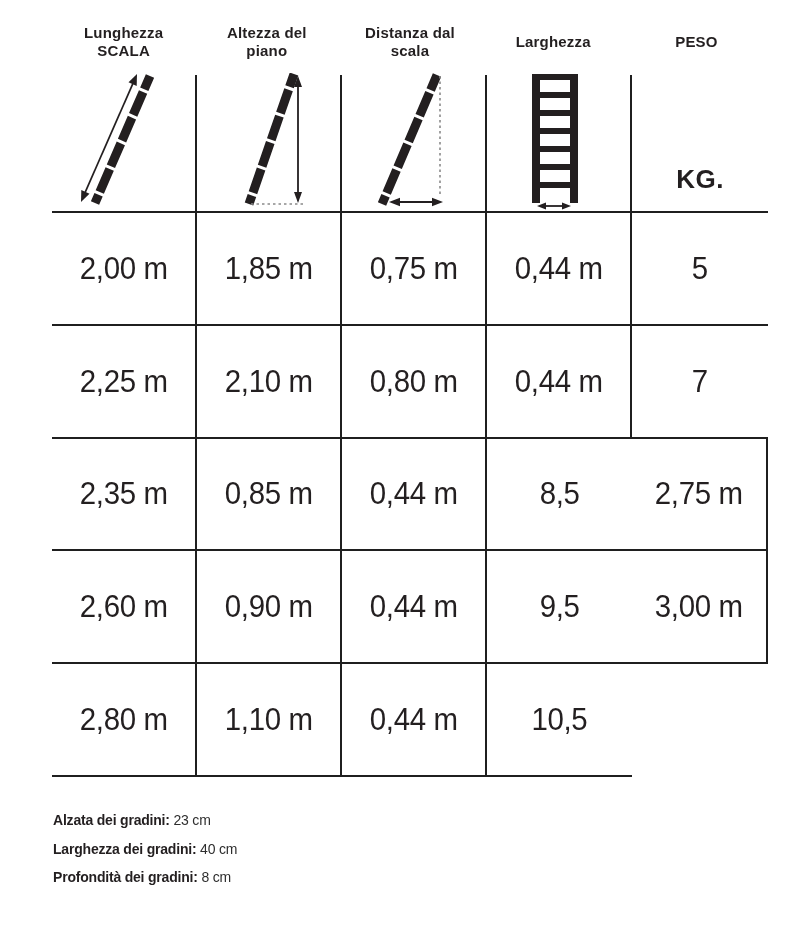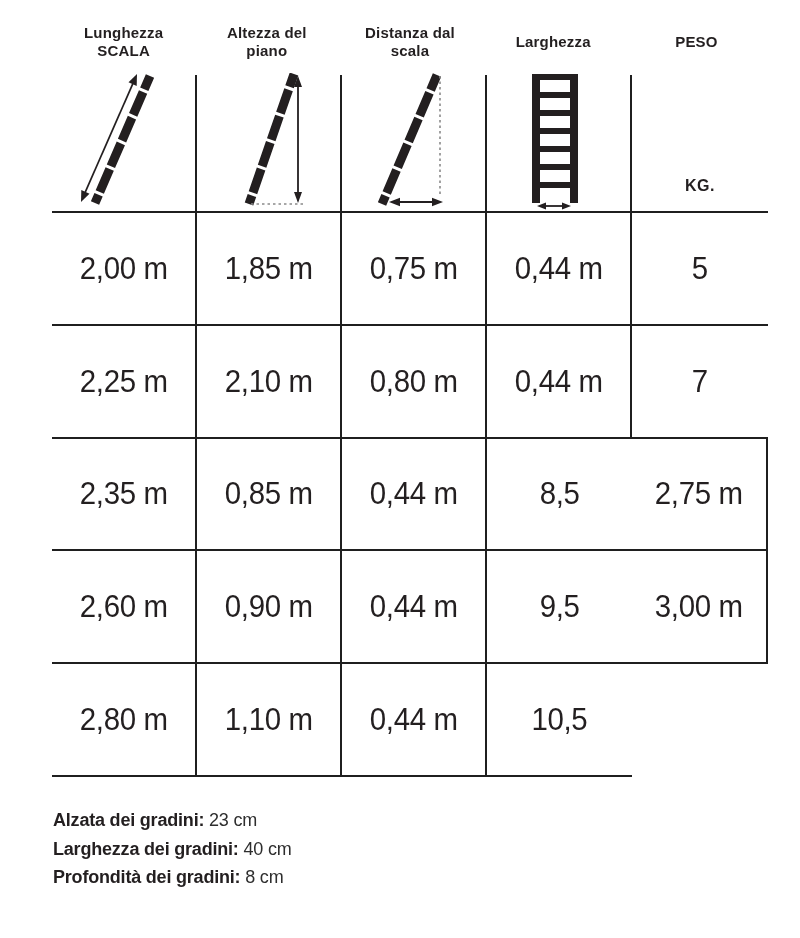--- a/index.html
+++ b/index.html
@@ -27,30 +27,30 @@
     position:absolute; left:52px; top:75px; width:716px;
     display:grid;
     grid-template-columns:repeat(5, 1fr);
     grid-template-rows:138px repeat(5, 112.8px);
   }
   .cell { border-right:2px solid #1f1f1f; border-bottom:2px solid #1f1f1f; }
   .cell.last-col { border-right:none; }
   .icon-cell { position:relative; display:flex; justify-content:center; align-items:flex-end; }
   .icon-cell svg { display:block; }
   .kg-cell { display:flex; justify-content:center; align-items:flex-end; padding-bottom:16px;
-             font-size:16px; font-weight:700; letter-spacing:.5px;text-align:center; }
+             font-size:26px; font-weight:700; letter-spacing:.5px;text-align:center; }
   .data-cell {
     display:flex; justify-content:center; align-items:center;
     font-size:32px; font-weight:500; letter-spacing:-.4px;
   }
   .data-cell span { display:inline-block; transform:scaleX(.92); }
 
   
   .footer-specs { position:absolute; left:53px; top:806px; }
-  .spec-line { font-size:18px; line-height:28.5px; letter-spacing:-.2px; white-space:nowrap; }
+  .spec-line { font-size:14px; line-height:28.5px; letter-spacing:-.2px; white-space:nowrap; }
   .spec-label { font-weight:700; color:#231f20; }
   .spec-value { font-weight:400; color:#2e2e2e; }
 
   .ink { stroke:#231f20; }
   .fill-ink { fill:#231f20; }
 </style>
 </head>
 <body>
 
 <div class="page">

